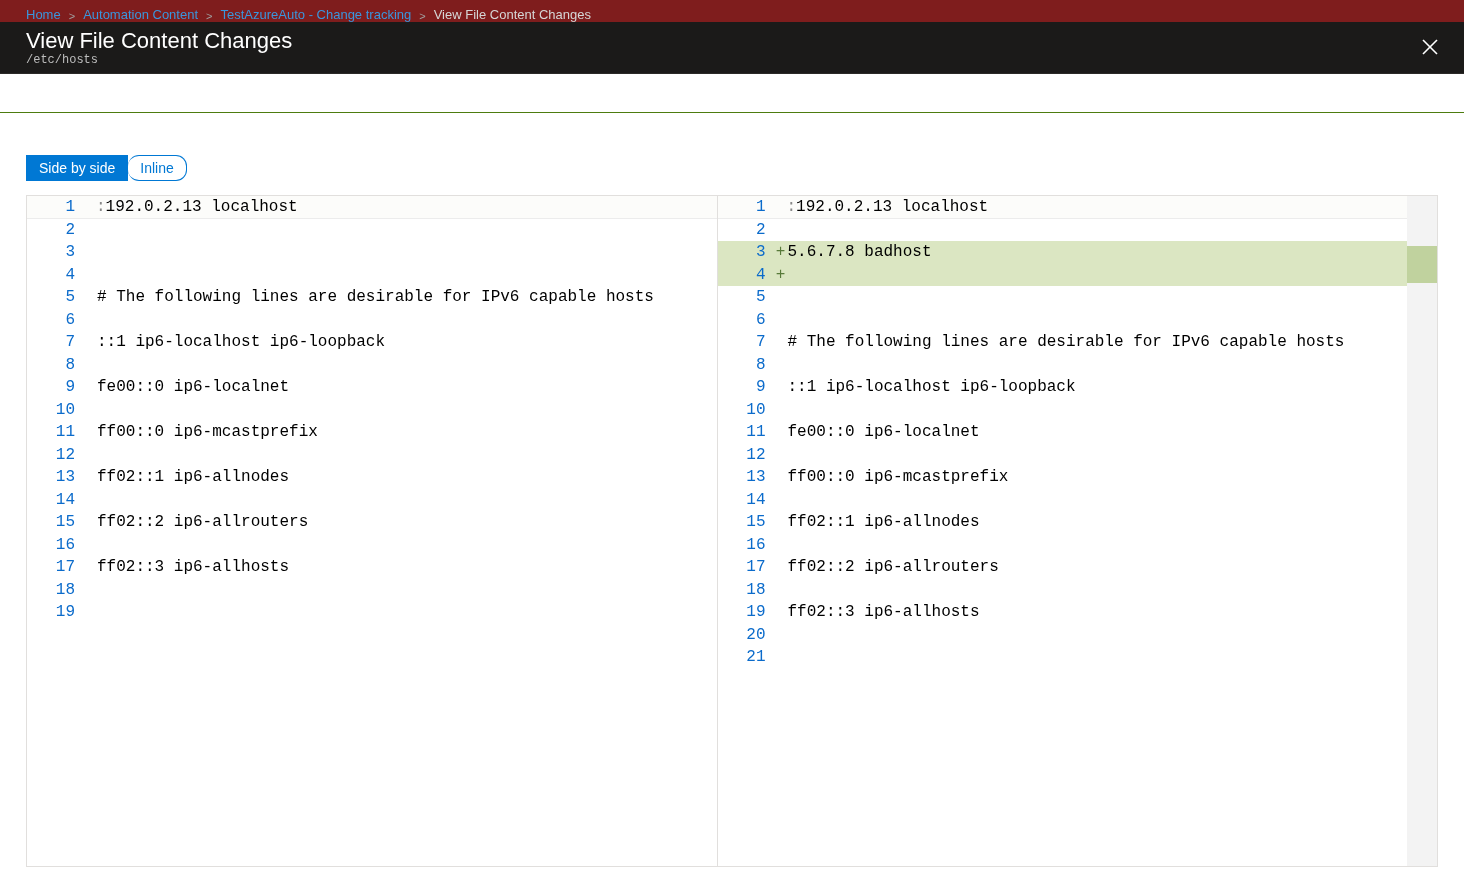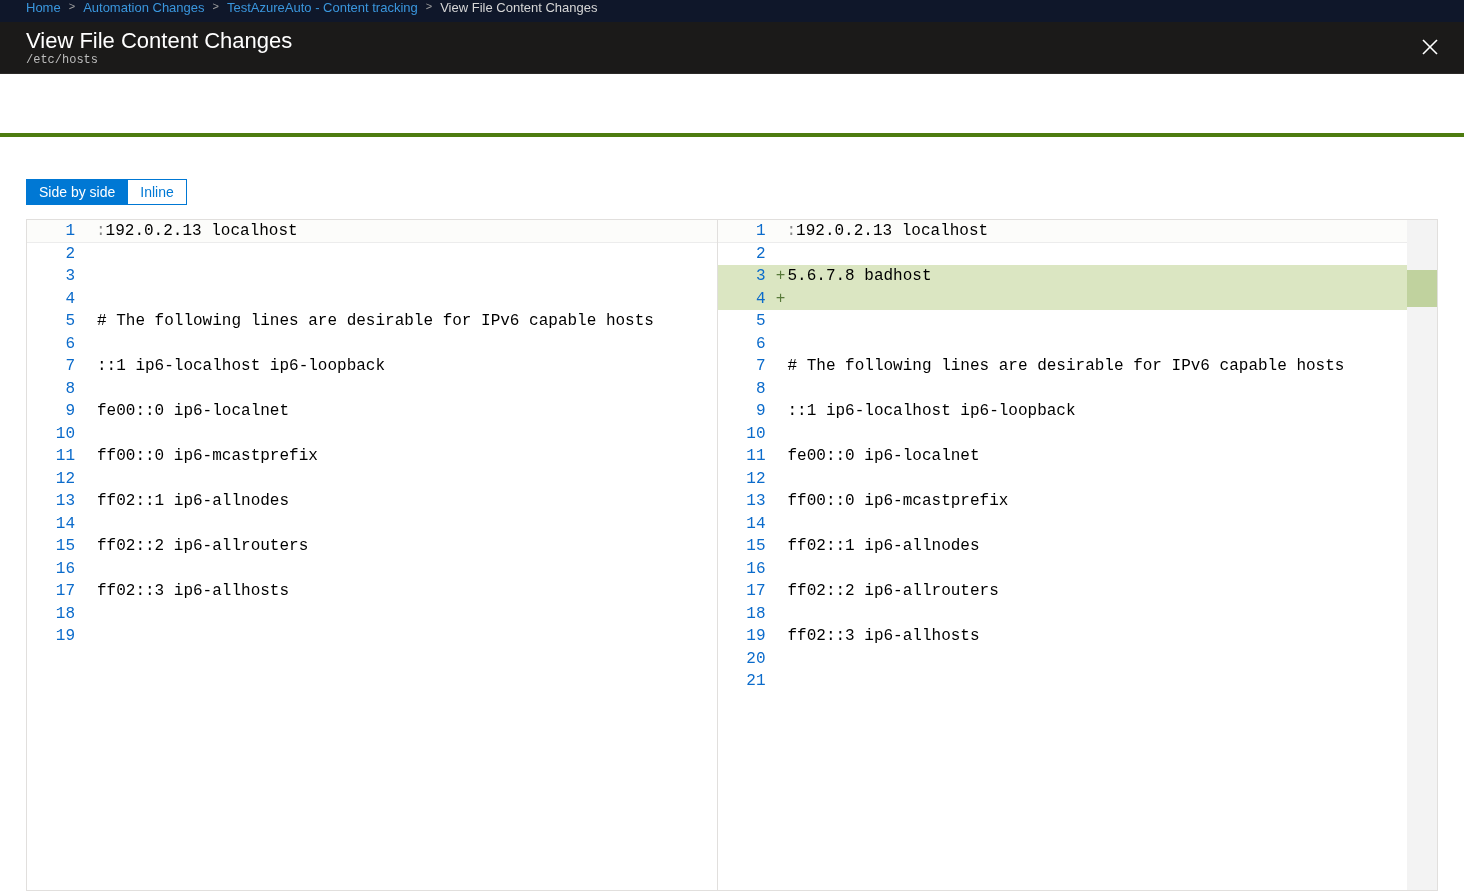--- a/index.html
+++ b/index.html
@@ -4,26 +4,26 @@
 <style>
   html, body {
     margin: 0;
     padding: 0;
     font-family: "Segoe UI", Arial, sans-serif;
     background: #ffffff;
     color: #323130;
     width: 1464px;
   }
   .topbar {
-    background: #0f172a;
+    background: #7f1d1d;
     color: #d6d6d6;
     height: 22px;
     font-size: 13px;
     display: flex;
-    align-items: flex-start;
+    align-items: flex-end;
     padding: 0 26px;
   }
   .topbar a {
     color: #3a96dd;
     text-decoration: none;
     cursor: pointer;
   }
   .topbar .sep {
     color: #a0a0a0;
     margin: 0 8px;
@@ -62,22 +62,22 @@
   .titlebar .close {
     color: #ffffff;
     font-size: 20px;
     cursor: pointer;
     line-height: 1;
     padding: 4px 0 4px 8px;
   }
 
   .content {
     padding-top: 42px;
-    border-top: 4px solid #4d7c0f;
-    margin-top: 59px;
+    border-top: 1px solid #4d7c0f;
+    margin-top: 38px;
   }
 
   .tabs {
     display: flex;
     margin: 0 0 14px 26px;
   }
   .tab {
     border: 1px solid #0078d4;
     padding: 4px 12px;
     font-size: 14px;
@@ -85,20 +85,21 @@
     user-select: none;
   }
   .tab.selected {
     background: #0078d4;
     color: #ffffff;
   }
   .tab.unselected {
     background: #ffffff;
     color: #0078d4;
     border-left: none;
+    border-radius: 11px;
   }
 
   .diff-area {
     display: flex;
     margin: 0 26px 0 26px;
     border: 1px solid #e1dfdd;
     height: 672px;
     box-sizing: border-box;
     position: relative;
   }
@@ -177,23 +178,23 @@
     left: 0; right: 0;
     background: #c0d29e;
   }
 </style>
 </head>
 <body>
 
 <div class="topbar">
   <a>Home</a>
   <span class="sep">&gt;</span>
-  <a>Automation Changes</a>
+  <a>Automation Content</a>
   <span class="sep">&gt;</span>
-  <a>TestAzureAuto - Content tracking</a>
+  <a>TestAzureAuto - Change tracking</a>
   <span class="sep">&gt;</span>
   <span class="current">View File Content Changes</span>
 </div>
 
 <div class="titlebar">
   <div class="left">
     <div class="page-title">View File Content Changes</div>
     <div class="page-sub">/etc/hosts</div>
   </div>
   <div class="close">

